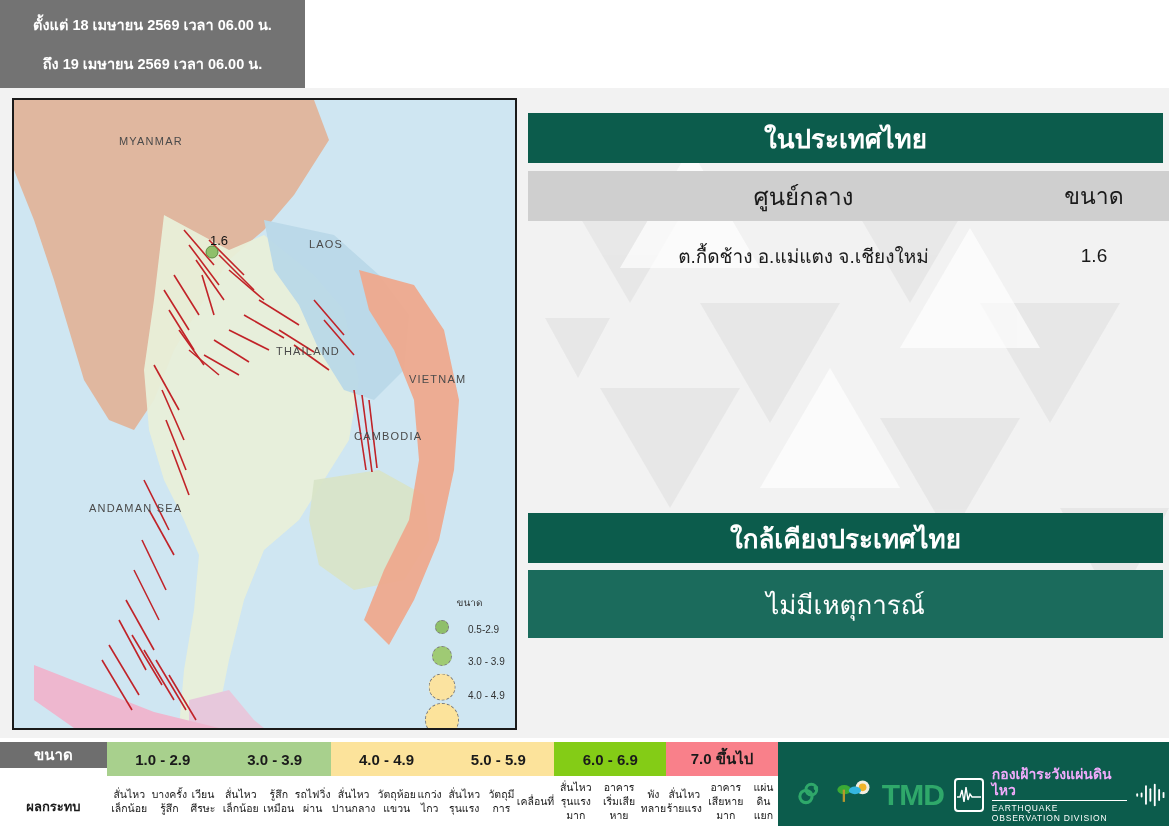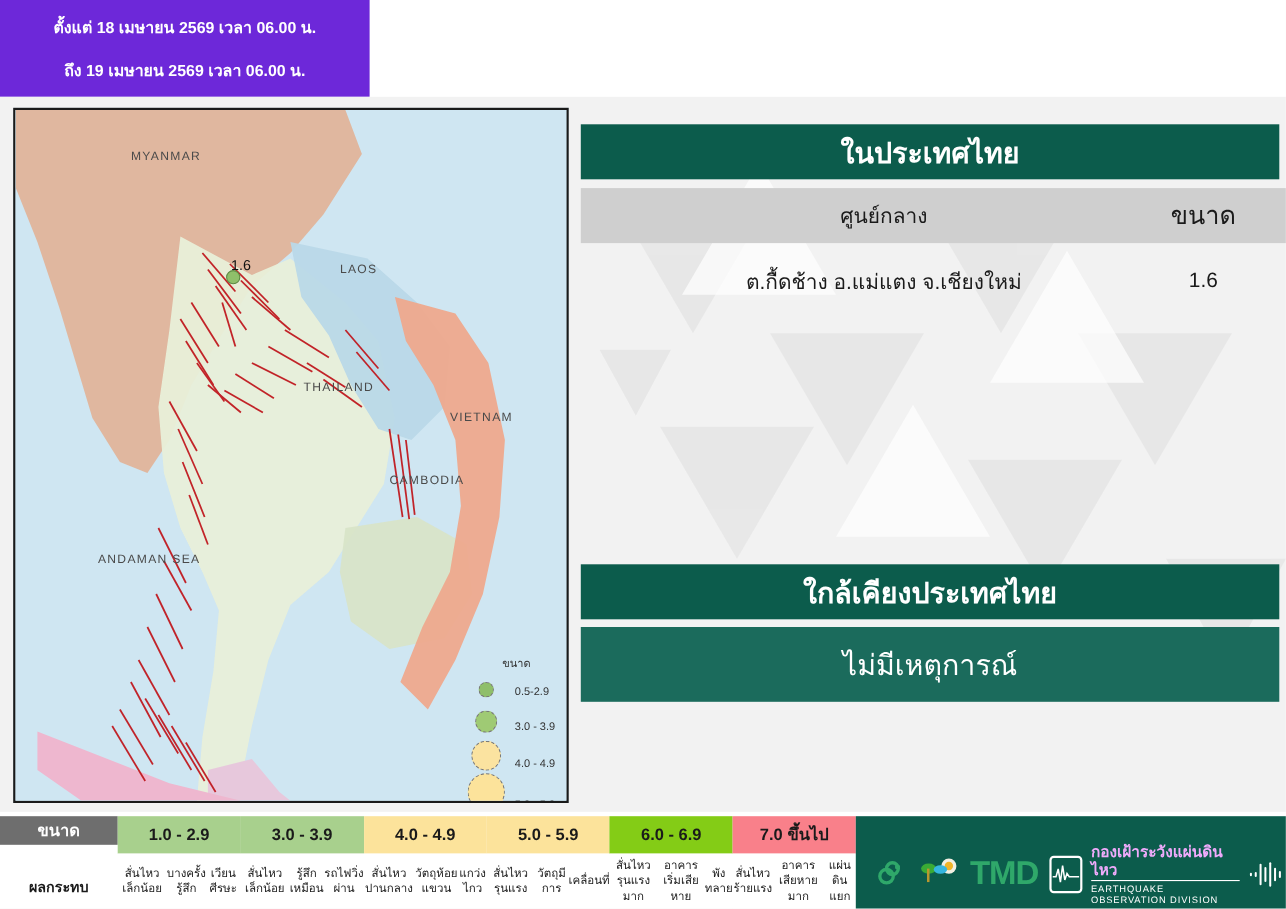--- a/index.html
+++ b/index.html
@@ -12,21 +12,21 @@
 
   
   .header { position:absolute; left:0; top:0; width:1169px; height:88px; display:flex; }
   .header-title-band {
     width:833px; height:88px; background:#0c5c4c;
     display:flex; align-items:center; padding-left:14px;
   }
   .header-title { color:#ffffff; font-size:37px; line-height:1; white-space:nowrap; letter-spacing:-0.3px; }
   .header-title .strong { font-weight:bold; font-size:42px; }
   .header-date-band {
-    width:336px; height:88px; background:#6d28d9;
+    width:305px; height:88px; background:#737373;
     display:flex; flex-direction:column; align-items:center; justify-content:center; gap:16px;
   }
   .header-date { color:#ffffff; font-size:14.5px; font-weight:bold; white-space:nowrap; }
 
   
   .backdrop {
     position:absolute; left:0; top:88px; width:1169px; height:650px;
     background:#f2f2f2;
   }
   .chevrons { position:absolute; left:0; top:0; width:100%; height:100%; }
@@ -52,21 +52,21 @@
     display:flex; align-items:center; justify-content:center;
     font-size:26px; font-weight:bold;
   }
   .panel-th-head { left:528px; top:113px; width:635px; height:50px; }
   .panel-nb-head { left:528px; top:513px; width:635px; height:50px; }
 
   .panel-th-colhdr {
     position:absolute; left:528px; top:171px; width:641px; height:50px;
     background:#cfcfcf; display:flex; align-items:center;
   }
-  .col-center { flex:1; text-align:center; font-size:19px; color:#1a1a1a; padding-left:60px; }
+  .col-center { flex:1; text-align:center; font-size:24px; color:#1a1a1a; padding-left:60px; }
   .col-mag { width:150px; text-align:center; font-size:23px; color:#1a1a1a; }
 
   .panel-th-row {
     position:absolute; left:528px; top:235px; width:641px; height:42px;
     display:flex; align-items:center;
   }
   .cell-center { flex:1; text-align:center; font-size:19px; color:#1a1a1a; padding-left:60px; }
   .cell-mag { width:150px; text-align:center; font-size:19px; color:#1a1a1a; }
 
   .panel-nb-body {

